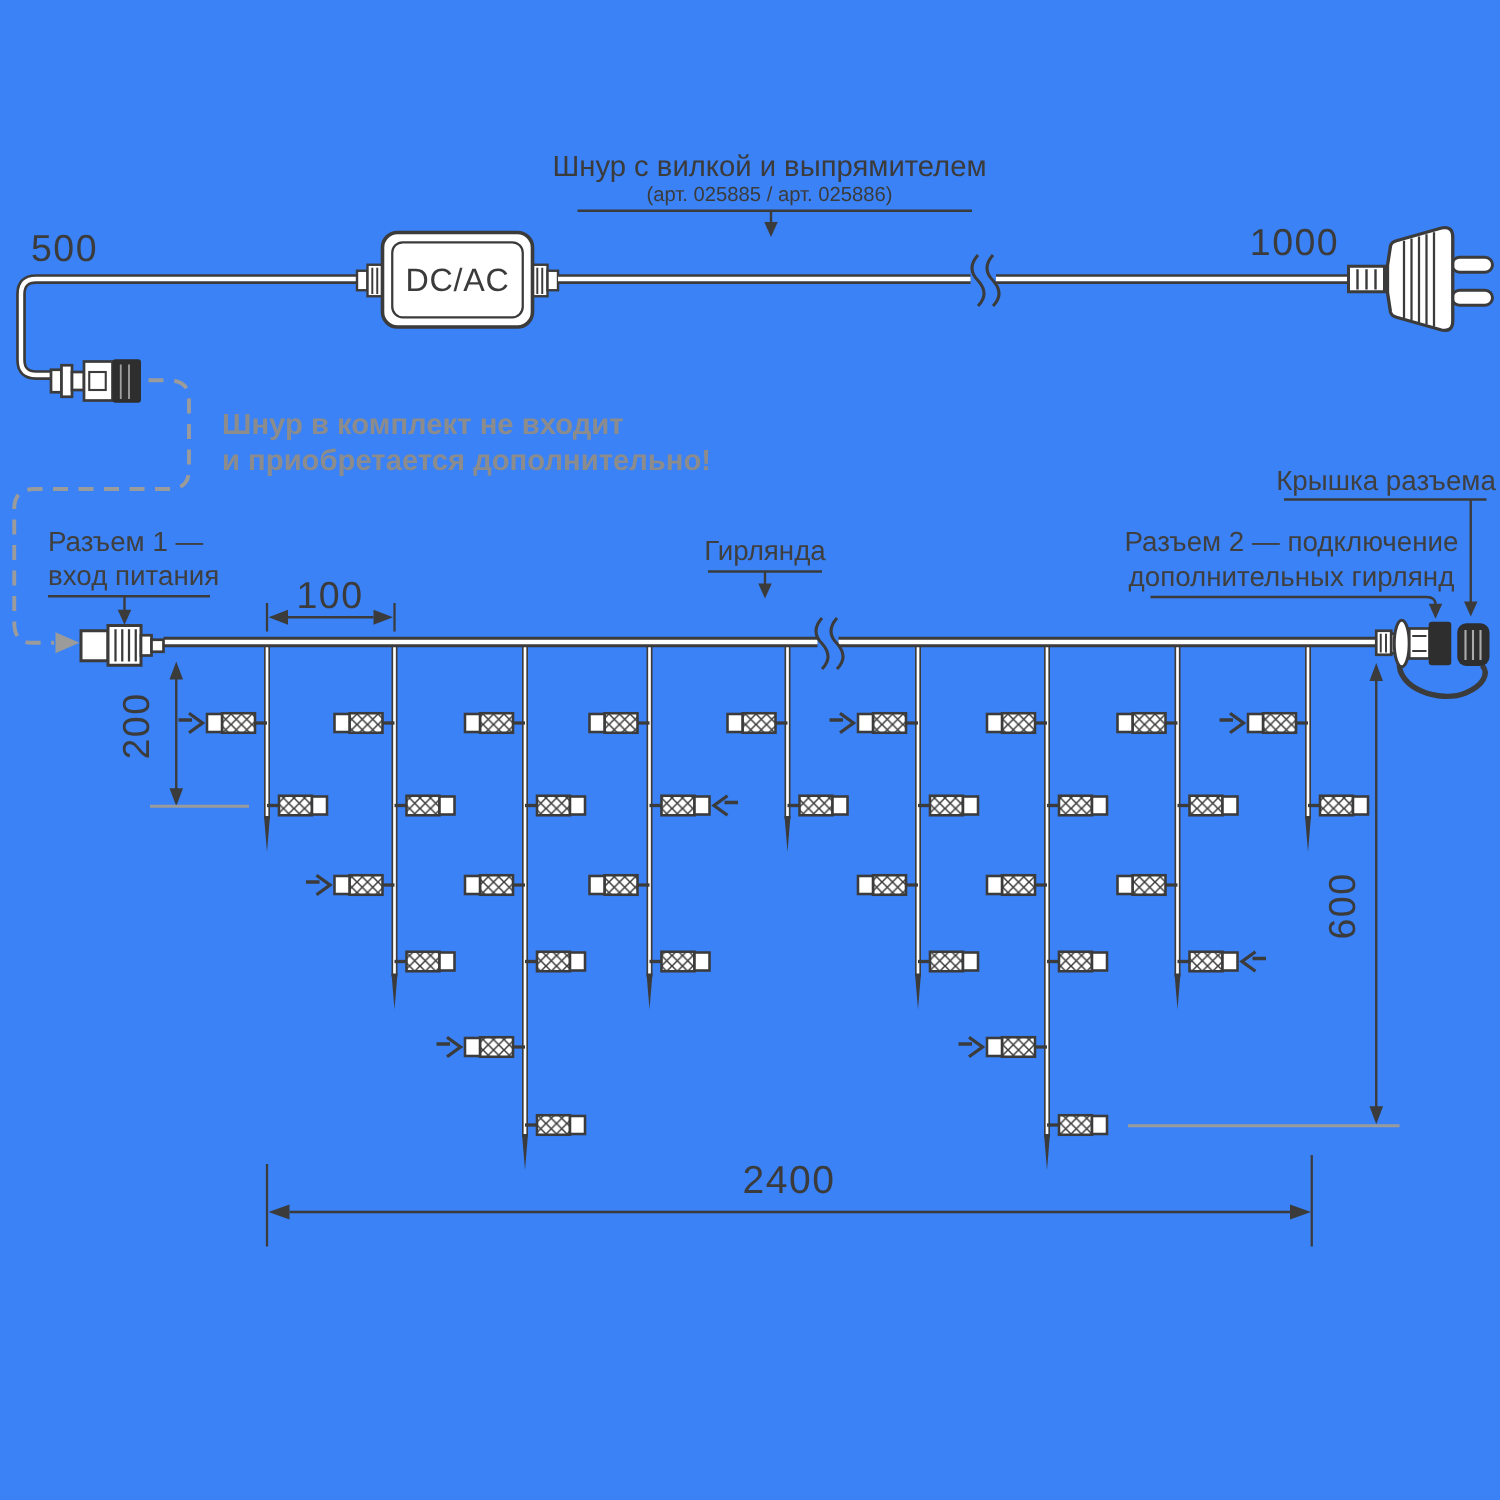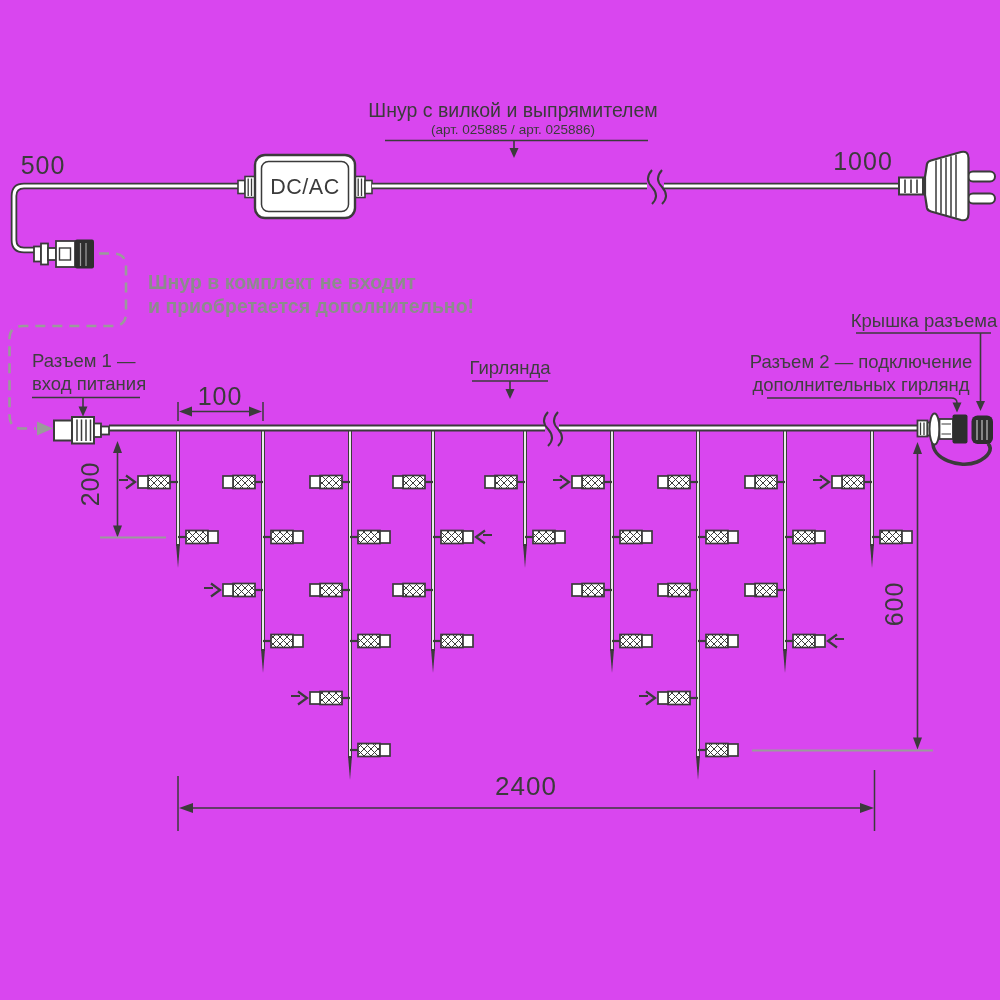--- a/index.html
+++ b/index.html
@@ -1,16 +1,16 @@
 <!DOCTYPE html>
 <html><head>
 <meta charset="utf-8">
 <style>
   html,body{margin:0;padding:0;background:#fff;}
-  .canvas{position:relative;width:1000px;height:1000px;background:#d946ef;overflow:hidden;
+  .canvas{position:relative;width:1000px;height:1000px;background:#3b82f6;overflow:hidden;
           font-family:"Liberation Sans",sans-serif;}
   svg{display:block;}
   text{font-family:"Liberation Sans",sans-serif;}
   .lbl{fill:#3f3f3f;font-size:18.5px;}
   .dim{fill:#3b3b3b;font-size:25px;letter-spacing:1px;}
   .note{fill:#8c8c8c;font-size:19.5px;font-weight:bold;}
   .title{fill:#3b3b3b;font-size:19.5px;}
   .subtitle{fill:#3b3b3b;font-size:13.5px;}
   .boxlbl{fill:#3b3b3b;font-size:21.5px;letter-spacing:0.5px;}
 </style>

